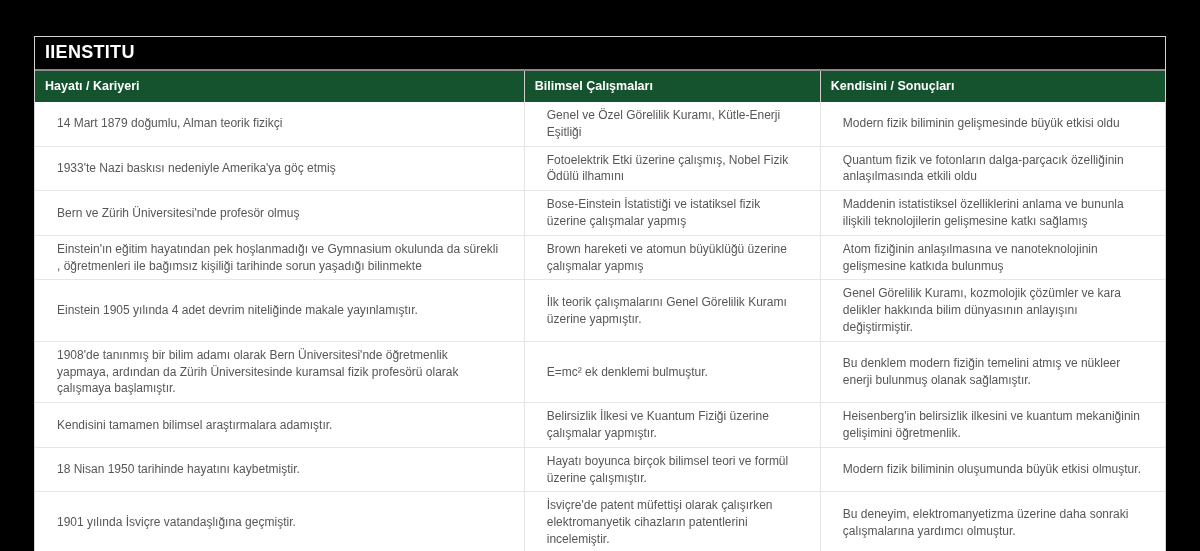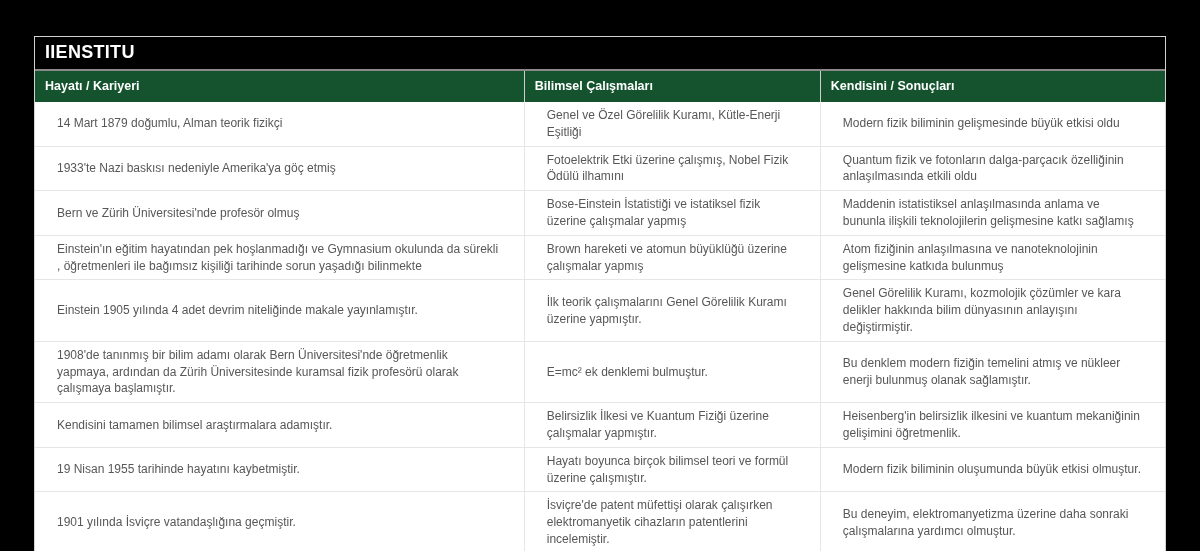--- a/index.html
+++ b/index.html
@@ -94,21 +94,21 @@
         <td>Modern fizik biliminin gelişmesinde büyük etkisi oldu</td>
       </tr>
       <tr>
         <td>1933'te Nazi baskısı nedeniyle Amerika'ya göç etmiş</td>
         <td>Fotoelektrik Etki üzerine çalışmış, Nobel Fizik Ödülü ilhamını</td>
         <td>Quantum fizik ve fotonların dalga-parçacık özelliğinin anlaşılmasında etkili oldu</td>
       </tr>
       <tr>
         <td>Bern ve Zürih Üniversitesi'nde profesör olmuş</td>
         <td>Bose-Einstein İstatistiği ve istatiksel fizik üzerine çalışmalar yapmış</td>
-        <td>Maddenin istatistiksel anlaşılmasında anlama ve bununla ilişkili teknolojilerin gelişmesine katkı sağlamış</td>
+        <td>Maddenin istatistiksel özelliklerini anlama ve bununla ilişkili teknolojilerin gelişmesine katkı sağlamış</td>
       </tr>
       <tr>
         <td>Einstein'ın eğitim hayatından pek hoşlanmadığı ve Gymnasium okulunda da sürekli , öğretmenleri ile bağımsız kişiliği tarihinde sorun yaşadığı bilinmekte</td>
         <td>Brown hareketi ve atomun büyüklüğü üzerine çalışmalar yapmış</td>
         <td>Atom fiziğinin anlaşılmasına ve nanoteknolojinin gelişmesine katkıda bulunmuş</td>
       </tr>
       <tr>
         <td>Einstein 1905 yılında 4 adet devrim niteliğinde makale yayınlamıştır.</td>
         <td>İlk teorik çalışmalarını Genel Görelilik Kuramı üzerine yapmıştır.</td>
         <td>Genel Görelilik Kuramı, kozmolojik çözümler ve kara delikler hakkında bilim dünyasının anlayışını değiştirmiştir.</td>
@@ -117,21 +117,21 @@
         <td>1908'de tanınmış bir bilim adamı olarak Bern Üniversitesi'nde öğretmenlik yapmaya, ardından da Zürih Üniversitesinde kuramsal fizik profesörü olarak çalışmaya başlamıştır.</td>
         <td>E=mc² ek denklemi bulmuştur.</td>
         <td>Bu denklem modern fiziğin temelini atmış ve nükleer enerji bulunmuş olanak sağlamıştır.</td>
       </tr>
       <tr>
         <td>Kendisini tamamen bilimsel araştırmalara adamıştır.</td>
         <td>Belirsizlik İlkesi ve Kuantum Fiziği üzerine çalışmalar yapmıştır.</td>
         <td>Heisenberg'in belirsizlik ilkesini ve kuantum mekaniğinin gelişimini öğretmenlik.</td>
       </tr>
       <tr>
-        <td>19 Nisan 1955 tarihinde hayatını kaybetmiştir.</td>
+        <td>18 Nisan 1950 tarihinde hayatını kaybetmiştir.</td>
         <td>Hayatı boyunca birçok bilimsel teori ve formül üzerine çalışmıştır.</td>
         <td>Modern fizik biliminin oluşumunda büyük etkisi olmuştur.</td>
       </tr>
       <tr>
         <td>1901 yılında İsviçre vatandaşlığına geçmiştir.</td>
         <td>İsviçre'de patent müfettişi olarak çalışırken elektromanyetik cihazların patentlerini incelemiştir.</td>
         <td>Bu deneyim, elektromanyetizma üzerine daha sonraki çalışmalarına yardımcı olmuştur.</td>
       </tr>
     </tbody>
   </table>

